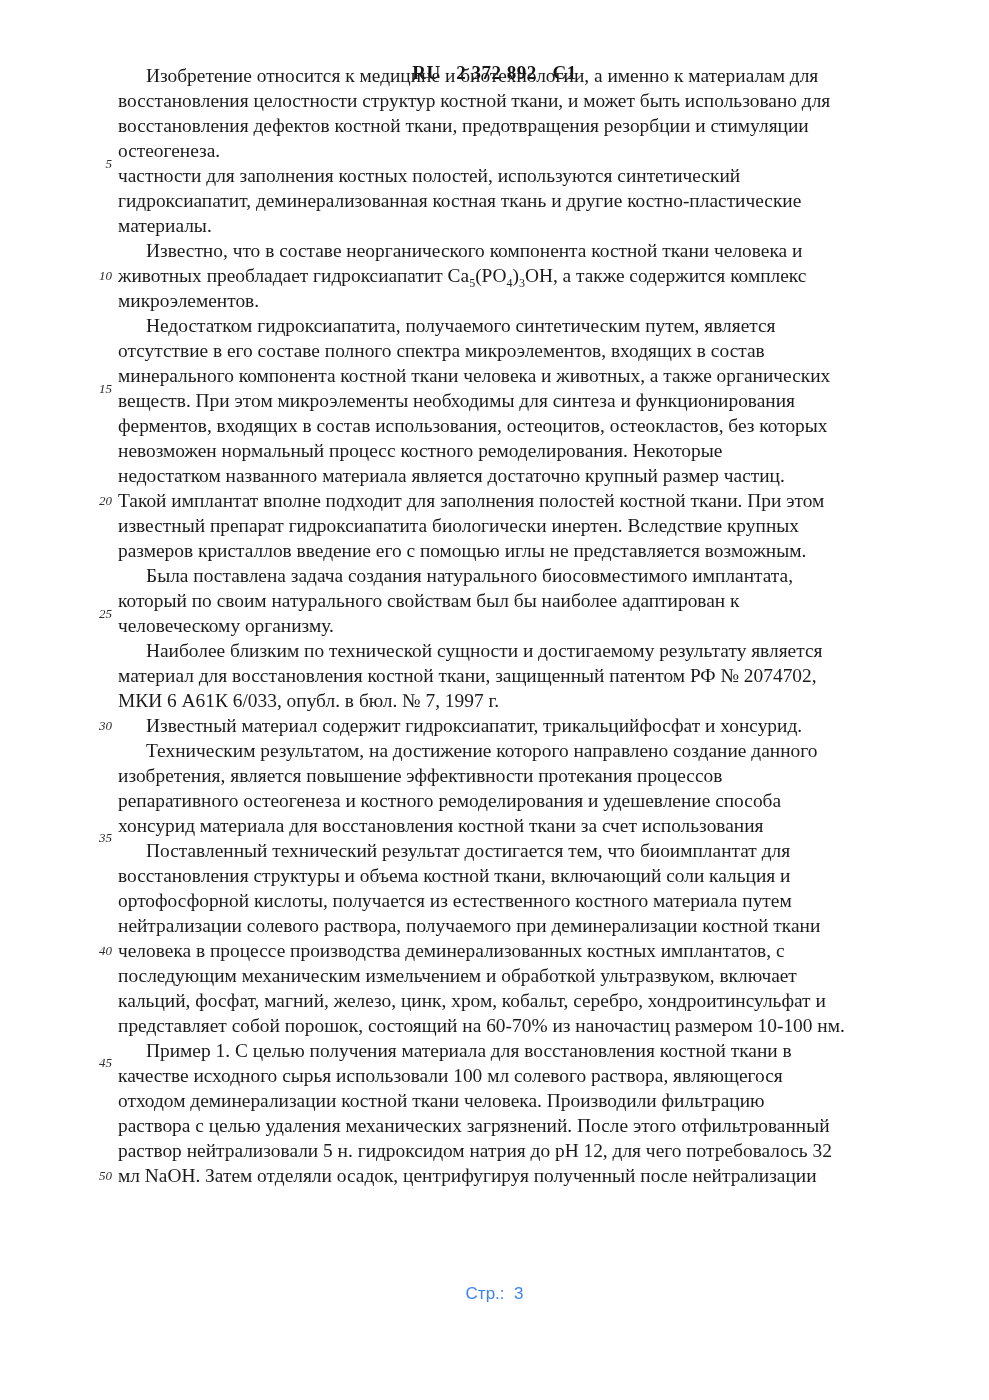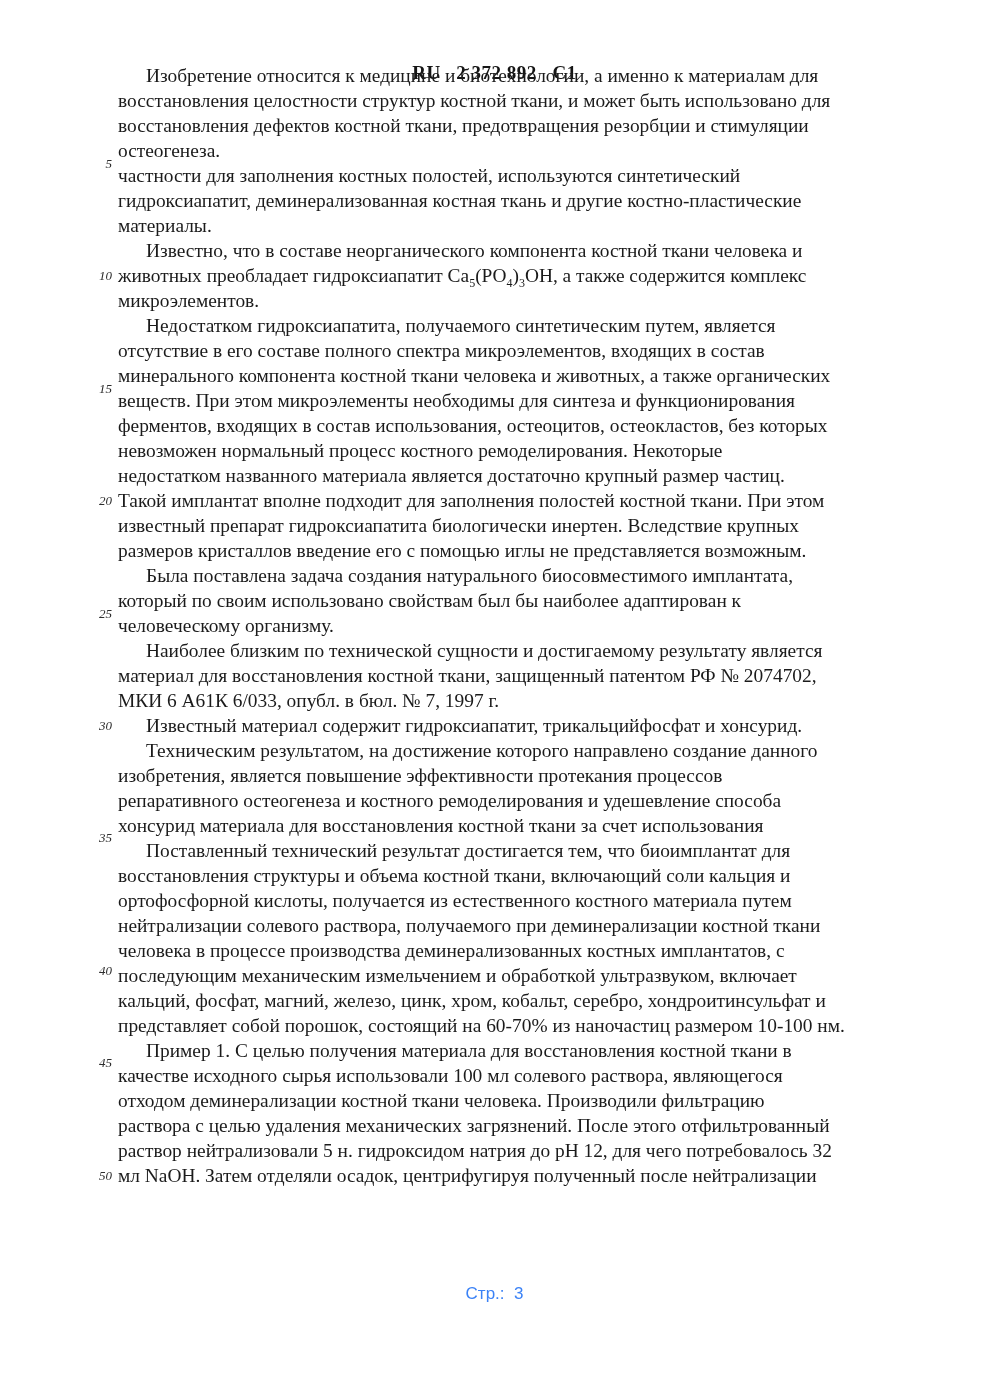--- a/index.html
+++ b/index.html
@@ -41,21 +41,21 @@
   <div class="header">RU   2 372 892   C1</div>
 
   <div class="gutter">
       <span class="gutter-num" style="top: 157px;">5</span>
       <span class="gutter-num" style="top: 269px;">10</span>
       <span class="gutter-num" style="top: 382px;">15</span>
       <span class="gutter-num" style="top: 494px;">20</span>
       <span class="gutter-num" style="top: 607px;">25</span>
       <span class="gutter-num" style="top: 719px;">30</span>
       <span class="gutter-num" style="top: 831px;">35</span>
-      <span class="gutter-num" style="top: 944px; margin-top: 20px;">40</span>
+      <span class="gutter-num" style="top: 944px;">40</span>
       <span class="gutter-num" style="top: 1056px;">45</span>
       <span class="gutter-num" style="top: 1169px;">50</span>
     </div>
 
   <div class="textblock">
       <div class="line indent">Изобретение относится к медицине и биотехнологии, а именно к материалам для</div>
       <div class="line">восстановления целостности структур костной ткани, и может быть использовано для</div>
       <div class="line">восстановления дефектов костной ткани, предотвращения резорбции и стимуляции</div>
       <div class="line">остеогенеза.</div>
       <div class="line">частности для заполнения костных полостей, используются синтетический</div>
@@ -68,21 +68,21 @@
       <div class="line">отсутствие в его составе полного спектра микроэлементов, входящих в состав</div>
       <div class="line">минерального компонента костной ткани человека и животных, а также органических</div>
       <div class="line">веществ. При этом микроэлементы необходимы для синтеза и функционирования</div>
       <div class="line">ферментов, входящих в состав использования, остеоцитов, остеокластов, без которых</div>
       <div class="line">невозможен нормальный процесс костного ремоделирования. Некоторые</div>
       <div class="line">недостатком названного материала является достаточно крупный размер частиц.</div>
       <div class="line">Такой имплантат вполне подходит для заполнения полостей костной ткани. При этом</div>
       <div class="line">известный препарат гидроксиапатита биологически инертен. Вследствие крупных</div>
       <div class="line">размеров кристаллов введение его с помощью иглы не представляется возможным.</div>
       <div class="line indent">Была поставлена задача создания натурального биосовместимого имплантата,</div>
-      <div class="line">который по своим использовано свойствам был бы наиболее адаптирован к</div>
+      <div class="line">который по своим натурального свойствам был бы наиболее адаптирован к</div>
       <div class="line">человеческому организму.</div>
       <div class="line indent">Наиболее близким по технической сущности и достигаемому результату является</div>
       <div class="line">материал для восстановления костной ткани, защищенный патентом РФ № 2074702,</div>
       <div class="line">МКИ 6 А61К 6/033, опубл. в бюл. № 7, 1997 г.</div>
       <div class="line indent">Известный материал содержит гидроксиапатит, трикальцийфосфат и хонсурид.</div>
       <div class="line indent">Техническим результатом, на достижение которого направлено создание данного</div>
       <div class="line">изобретения, является повышение эффективности протекания процессов</div>
       <div class="line">репаративного остеогенеза и костного ремоделирования и удешевление способа</div>
       <div class="line">хонсурид материала для восстановления костной ткани за счет использования</div>
       <div class="line indent">Поставленный технический результат достигается тем, что биоимплантат для</div>

